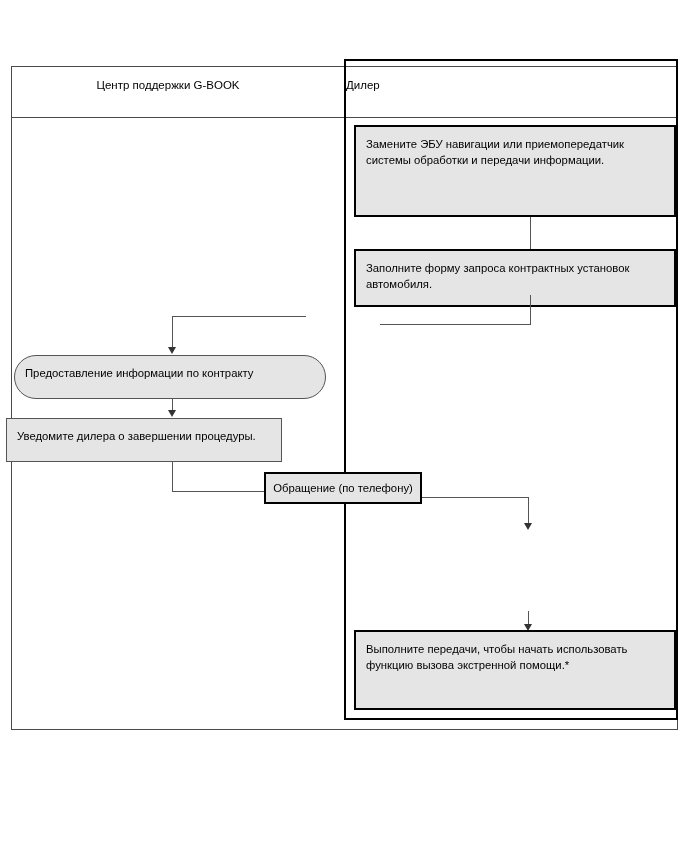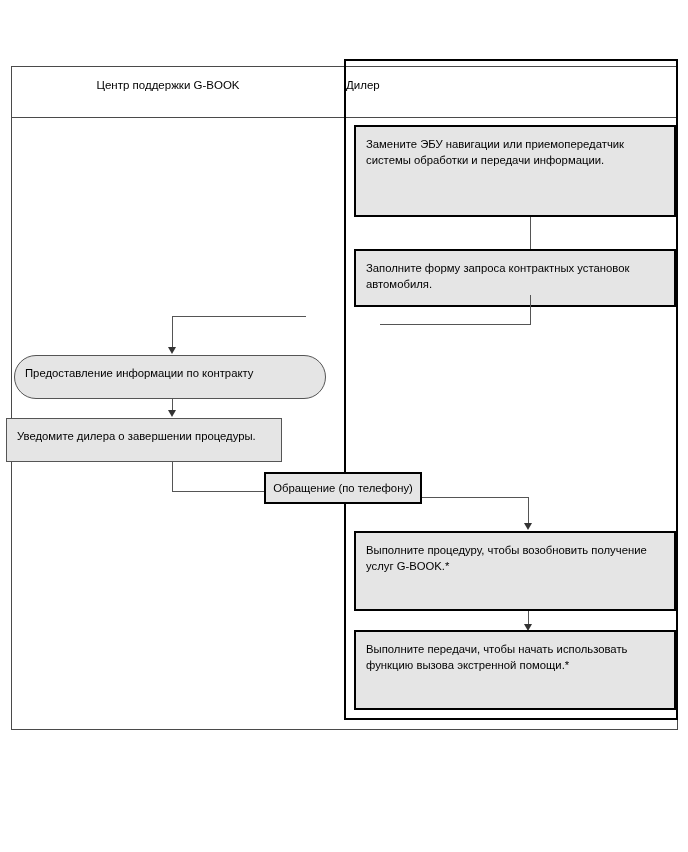--- a/index.html
+++ b/index.html
@@ -143,23 +143,20 @@
   <div class="conn-h" style="left:172px; top:491px; width:93px;"></div>
 
   <div class="pbox thick centered" style="left:264px; top:472px; width:158px; height:32px; z-index:5;">
     <span class="txt">Обращение (по телефону)</span>
   </div>
 
   <div class="conn-h" style="left:421px; top:497px; width:108px;"></div>
   <div class="conn-v" style="left:528px; top:497px; height:27px;"></div>
   <div class="arrow-down" style="left:524px; top:523px;"></div>
 
-  <div class="pbox thick" style="left:354px; top:531px; width:322px; height:80px;">
-    <span class="txt">Выполните процедуру, чтобы возобновить получение услуг G-BOOK.*</span>
-  </div>
 
   <div class="conn-v" style="left:528px; top:611px; height:14px;"></div>
   <div class="arrow-down" style="left:524px; top:624px;"></div>
 
   <div class="pbox thick" style="left:354px; top:630px; width:322px; height:80px;">
     <span class="txt">Выполните передачи, чтобы начать использовать функцию вызова экстренной помощи.*</span>
   </div>
 
 
 </div>

